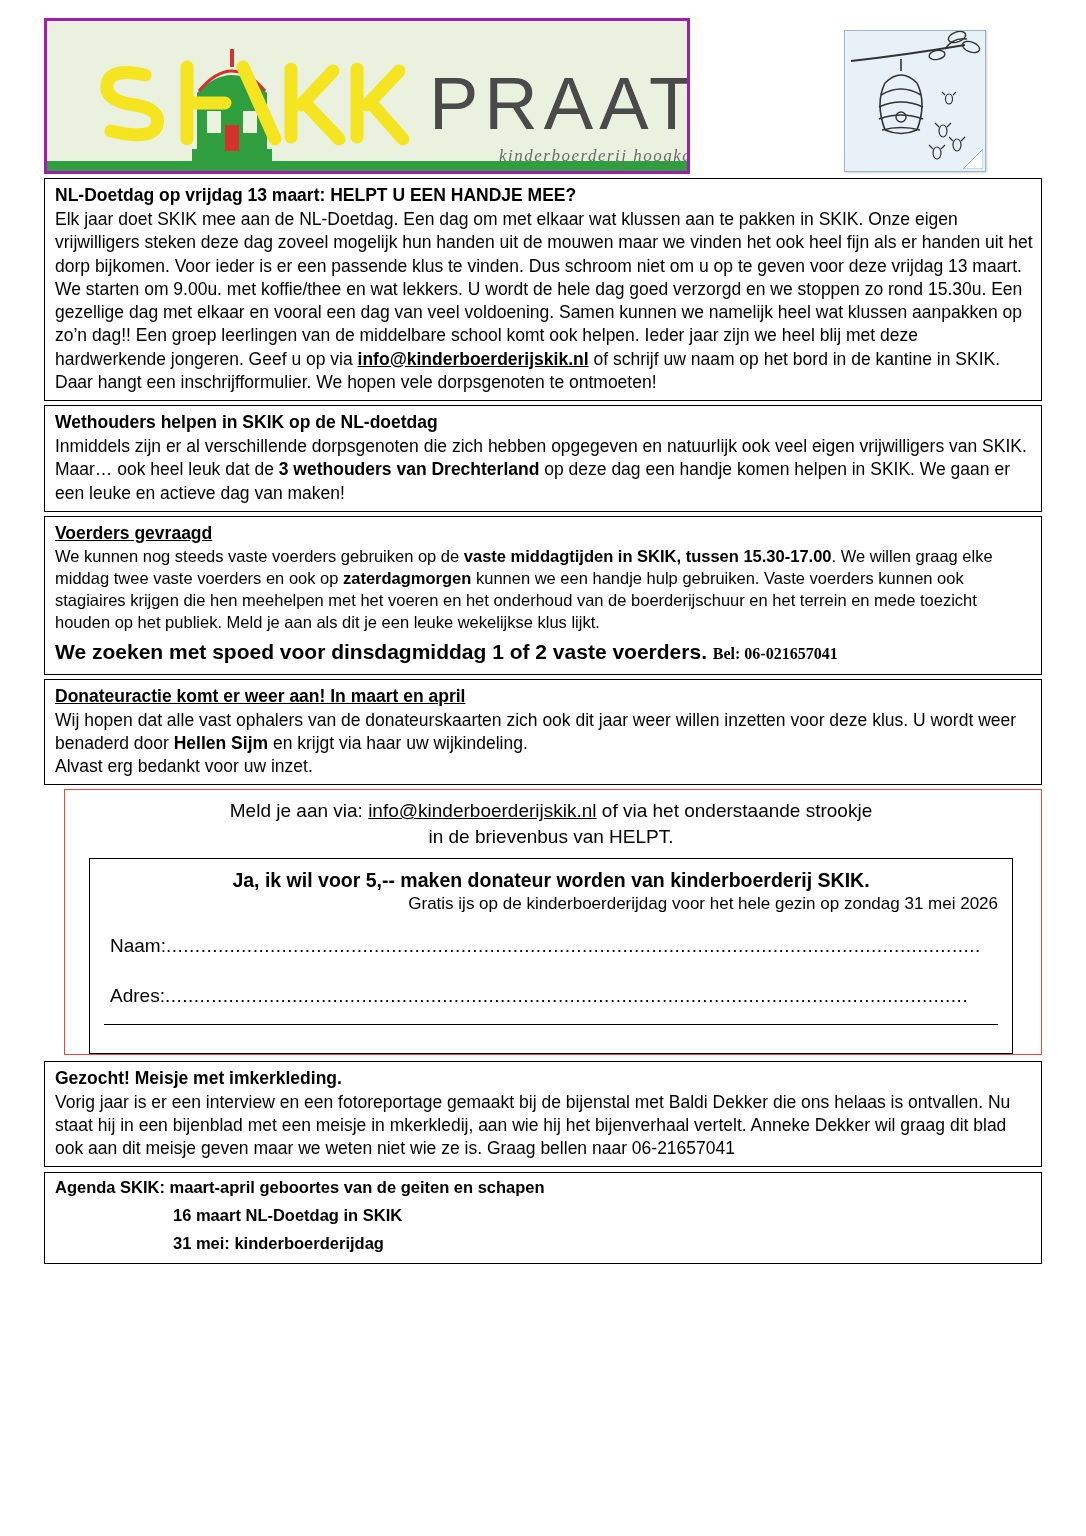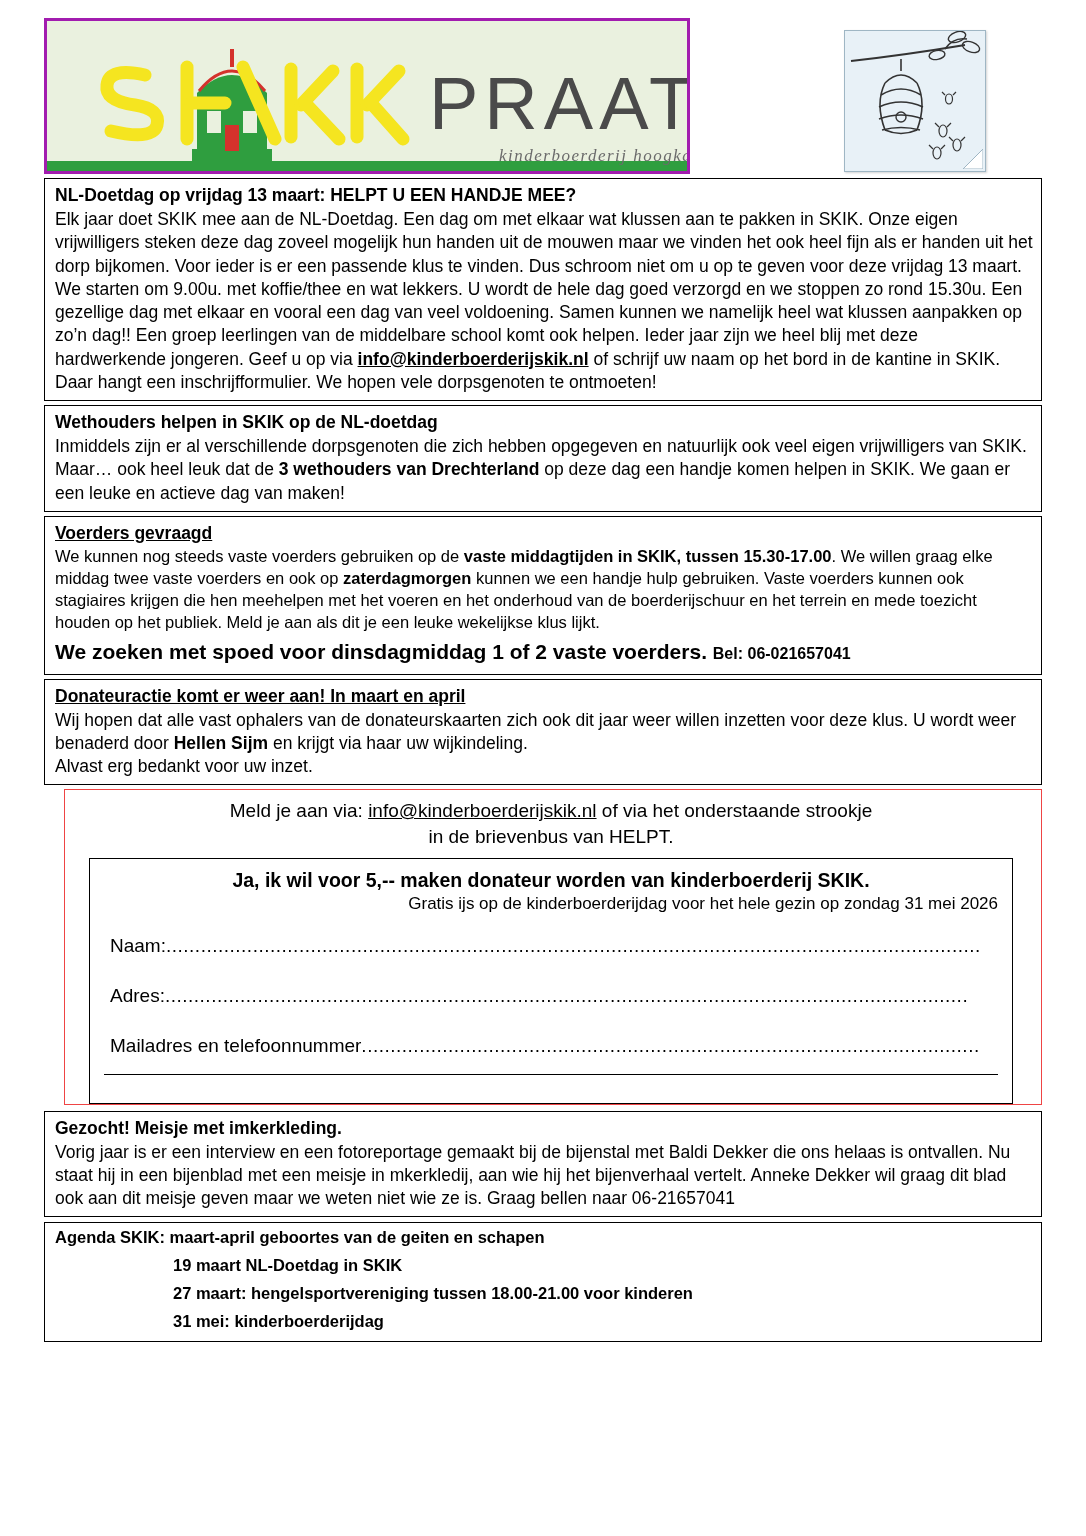--- a/index.html
+++ b/index.html
@@ -80,20 +80,21 @@
   .bu { font-weight: bold; text-decoration: underline; }
 
   .bigline {
     font-size: 21px;
     font-weight: bold;
     margin: 4px 0 2px 0;
   }
   .bigline .tel {
     font-size: 16px;
     font-weight: bold;
+    font-family: Liberation Serif, serif;
   }
 
   
   .donate-outer {
     border: 1px solid #ef4444;
     box-sizing: border-box;
     padding: 6px 14px 0 10px;
     margin-bottom: 6px;
     margin-left: 20px;
   }
@@ -262,33 +263,29 @@
     <div class="form-box">
       <div class="form-title">Ja, ik wil voor 5,-- maken donateur worden van kinderboerderij SKIK.</div>
       <div class="form-sub">Gratis ijs op de kinderboerderijdag voor het hele gezin op zondag 31 mei 2026</div>
 
       <div class="field">
         <span>Naam:</span><span class="dots">.............................................................................................................................................</span>
       </div>
       <div class="field">
         <span>Adres:</span><span class="dots">...........................................................................................................................................</span>
       </div>
-      <div class="field">
-        <span>Mailadres en telefoonnummer</span><span class="dots">...........................................................................................................</span>
-      </div>
 
       <div class="form-footer-strip"></div>
     </div>
   </div>
 
   <div class="box tight">
     <h2 class="hd">Gezocht! Meisje met imkerkleding.</h2>
     <p class="bd">Vorig jaar is er een interview en een fotoreportage gemaakt bij de bijenstal met Baldi Dekker die ons helaas is ontvallen. Nu staat hij in een bijenblad met een meisje in mkerkledij, aan wie hij het bijenverhaal vertelt. Anneke Dekker wil graag dit blad ook aan dit meisje geven maar we weten niet wie ze is. Graag bellen naar 06-21657041</p>
   </div>
 
   <div class="box">
     <div class="agenda-line">Agenda SKIK: maart-april geboortes van de geiten en schapen</div>
-    <div class="agenda-item">19 maart NL-Doetdag in SKIK</div>
-    <div class="agenda-item">27 maart: hengelsportvereniging tussen 18.00-21.00  voor kinderen</div>
+    <div class="agenda-item">16 maart NL-Doetdag in SKIK</div>
     <div class="agenda-item">31 mei: kinderboerderijdag</div>
   </div>
 
 </div>
 
 </body></html>

